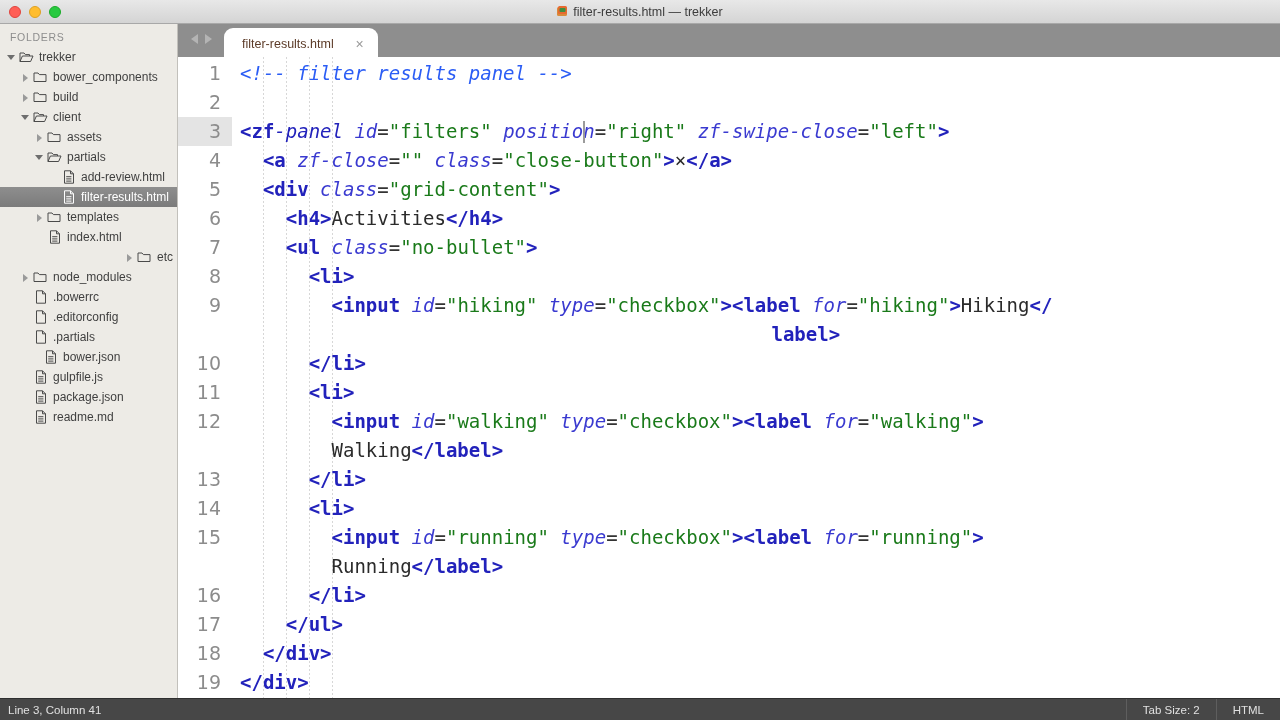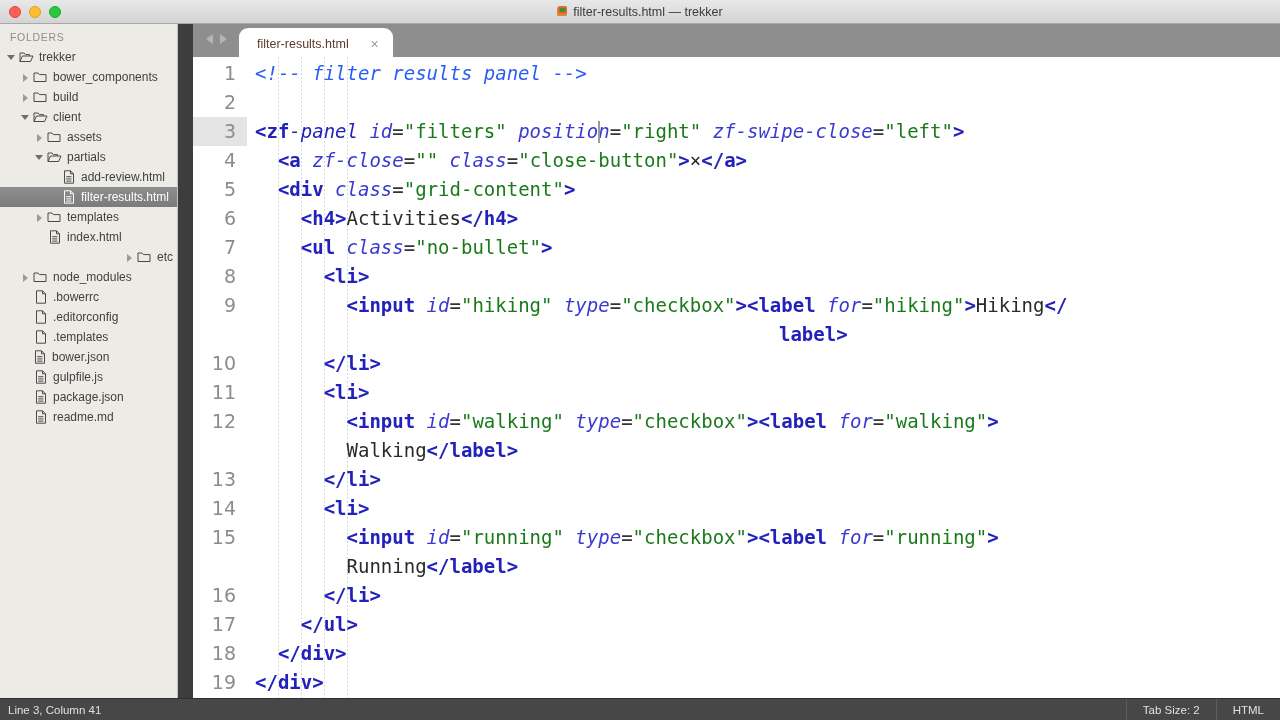--- a/index.html
+++ b/index.html
@@ -50,21 +50,20 @@
     width: 11px; height: 11px;
     vertical-align: -1px;
     margin-right: 5px;
   }
 
   
   .body {
     flex: 1 1 auto;
     display: flex;
     min-height: 0;
-    gap: 15px;
   }
 
   
   .sidebar {
     width: 178px;
     flex: 0 0 178px;
     background: #edebe6;
     border-right: 1px solid #c2c0bb;
     padding-top: 6px;
     overflow: hidden;
@@ -430,23 +429,23 @@
             <span class="lbl">.editorconfig</span>
           </div>
           <div class="row" style="padding-left: 20px;">
             <span class="tw"></span>
             <span class="ic">
               <svg width="12" height="14" viewBox="0 0 12 14">
                 <path d="M1.5 0.8 L7.5 0.8 L10.5 3.8 L10.5 13.2 L1.5 13.2 Z" fill="none" stroke="#4a4a4a" stroke-width="1"></path>
                 <path d="M7.5 0.8 L7.5 3.8 L10.5 3.8" fill="none" stroke="#4a4a4a" stroke-width="1"></path>
               </svg>
             </span>
-            <span class="lbl">.templates</span>
-          </div>
-          <div class="row" style="padding-left: 19px;">
+            <span class="lbl">.partials</span>
+          </div>
+          <div class="row" style="padding-left: 30px;">
             <span class="tw"></span>
             <span class="ic">
               <svg width="12" height="14" viewBox="0 0 12 14">
                 <path d="M1.5 0.8 L7.5 0.8 L10.5 3.8 L10.5 13.2 L1.5 13.2 Z" fill="none" stroke="#4a4a4a" stroke-width="1"></path>
                 <path d="M7.5 0.8 L7.5 3.8 L10.5 3.8" fill="none" stroke="#4a4a4a" stroke-width="1"></path>
                 <rect x="3.2" y="6.2" width="5.2" height="1" fill="#4a4a4a"></rect>
                 <rect x="3.2" y="8.4" width="5.2" height="1" fill="#4a4a4a"></rect>
                 <rect x="3.2" y="10.600000000000001" width="5.2" height="1" fill="#4a4a4a"></rect>
               </svg>
             </span>

